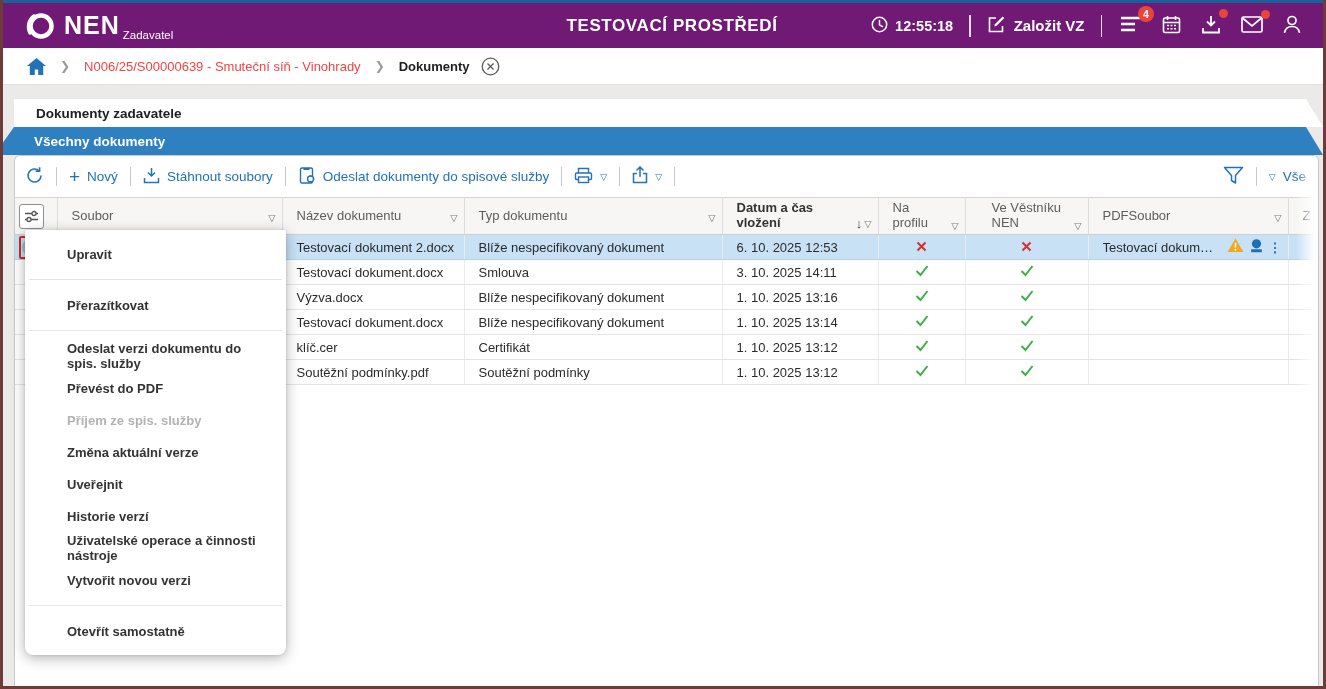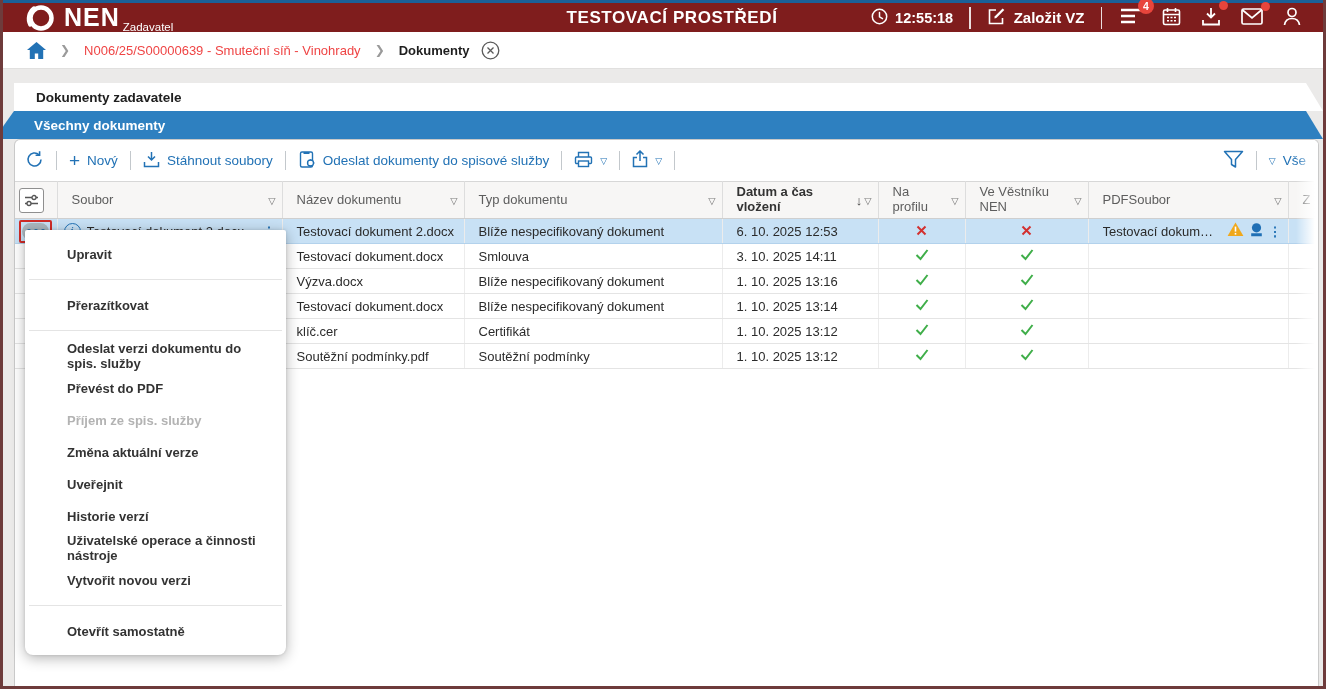--- a/index.html
+++ b/index.html
@@ -8,21 +8,21 @@
     font-family:"Liberation Sans", sans-serif;
     background:#ebeae9;
     border-left:3px solid #6e3b3b;
     border-right:3px solid #6e3b3b;
     border-bottom:3px solid #6e3b3b;
     position:relative;
   }
 
   
   .topbar {
-    height:32px; background:#7f1d1d; border-top:3px solid #1a6098;
+    height:48px; background:#701a75; border-top:3px solid #1a6098;
     display:flex; align-items:center; color:#fff; position:relative;
   }
   .brand { display:flex; align-items:center; margin-left:22px; }
   .brand-logo { margin-right:7px; display:flex; }
   .brand-name { font-size:25px; font-weight:bold; letter-spacing:1px; line-height:1; }
   .brand-sub { font-size:11.5px; align-self:flex-end; margin:0 0 1px 3px; }
   .top-title {
     position:absolute; left:18px; right:0; text-align:center;
     font-size:17px; font-weight:bold; letter-spacing:.6px; pointer-events:none;
   }
@@ -73,21 +73,21 @@
   .toolbar-right { margin-left:auto; display:flex; align-items:center; gap:12px; white-space:nowrap; }
 
   
   table { border-collapse:collapse; table-layout:fixed; width:1340px; font-size:13px; }
   col.c-menu{width:42px} col.c-soubor{width:225px} col.c-nazev{width:182px} col.c-typ{width:258px}
   col.c-datum{width:156px} col.c-profil{width:87px} col.c-vestnik{width:123px} col.c-pdf{width:200px} col.c-zm{width:67px}
   thead th {
     background:#f7f6f5; border-top:1px solid #d7d7d7; border-bottom:1px solid #cfcfcf; border-right:1px solid #ddd;
     height:37px; font-weight:normal; color:#5d5d5d; text-align:left; padding:2px 6px 2px 14px; vertical-align:middle;
   }
-  thead th .hwrap { display:flex; align-items:center; justify-content:space-between; gap:8px; }
+  thead th .hwrap { display:flex; align-items:flex-end; justify-content:space-between; gap:8px; }
   thead th .hlabel { line-height:1.15; }
   th.th-bold .hlabel { font-weight:bold; color:#333; }
   .hfilter { font-size:9.5px; color:#7d7d7d; cursor:pointer; }
   .hsort { font-size:13px; color:#444; cursor:pointer; margin-right:2px; }
   tbody td { height:25px; border-bottom:1px solid #e4e4e4; border-right:1px solid #ececec; padding:0 6px 0 14px;
              color:#2b2b2b; white-space:nowrap; overflow:hidden; text-overflow:ellipsis; }
   tbody tr.selected td { background:#c8e1f5; border-bottom:1px solid #b3d2ec; }
   td.td-center { text-align:center; padding:0; }
   .cell-flex { display:flex; align-items:center; gap:6px; overflow:hidden; }
   .cell-text { overflow:hidden; text-overflow:ellipsis; white-space:nowrap; }
@@ -349,21 +349,21 @@
             </div>
           </th>
         <th>
             <div class="hwrap">
               <span class="hlabel" style="white-space:normal;max-width:44px;">Na profilu</span>
               <span class="hfilter">▽</span>
             </div>
           </th>
         <th>
             <div class="hwrap">
-              <span class="hlabel" style="white-space:normal;max-width:72px;">Ve Věstníku NEN</span>
+              <span class="hlabel" style="white-space:normal;max-width:72px;margin-left:12px;">Ve Věstníku NEN</span>
               <span class="hfilter">▽</span>
             </div>
           </th>
         <th>
             <div class="hwrap">
               <span class="hlabel">PDFSoubor</span>
               <span class="hfilter">▽</span>
             </div>
           </th>
         <th>

